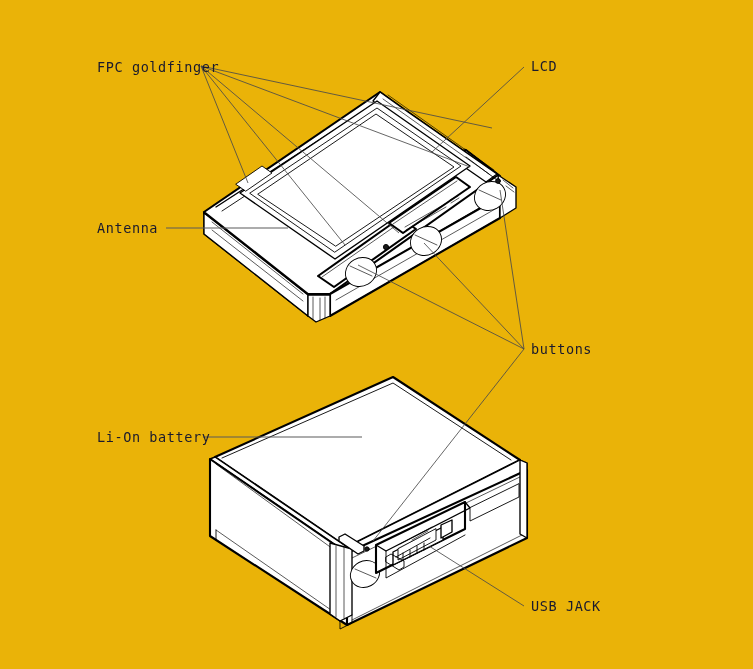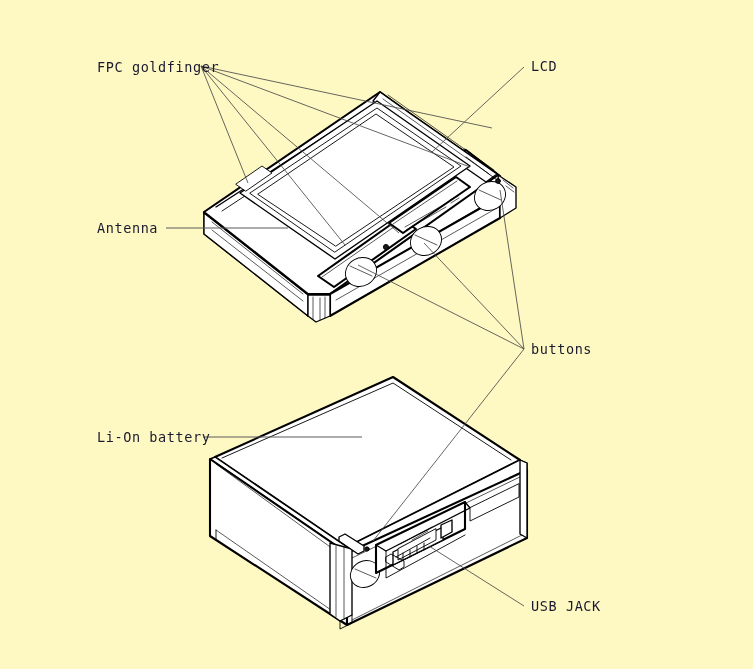--- a/index.html
+++ b/index.html
@@ -8,21 +8,21 @@
     padding: 0;
     background: #ffffff;
   }
   body {
     font-family: "DejaVu Sans Mono", "Liberation Mono", monospace;
   }
   #diagram-root {
     position: relative;
     width: 753px;
     height: 669px;
-    background: #fef9c3;
+    background: #eab308;
     overflow: hidden;
   }
   svg#drawing {
     position: absolute;
     left: 0;
     top: 0;
     width: 753px;
     height: 669px;
     display: block;
   }

